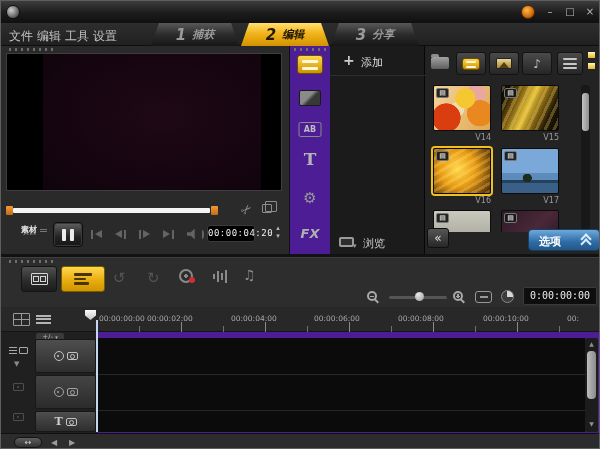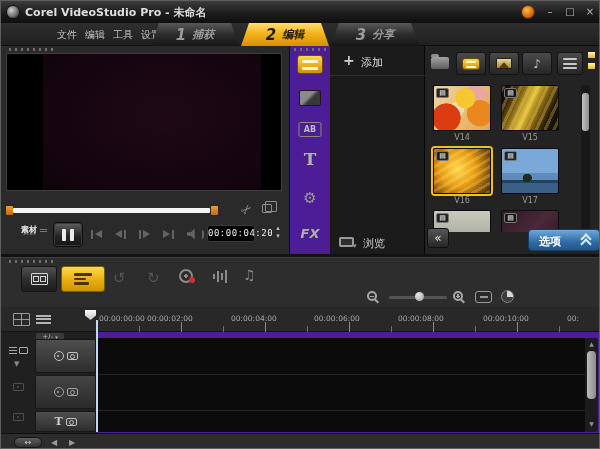--- a/index.html
+++ b/index.html
@@ -16,21 +16,21 @@
              background:radial-gradient(circle at 35% 35%, #cfcfcf, #6a6a6a 60%, #2e2e2e); border:1px solid #111; }
   .wtitle { position:absolute; left:24px; top:4px; font-size:11px; font-weight:bold; color:#dedede; white-space:nowrap; }
   .helpbtn { position:absolute; left:520px; top:4px; width:14px; height:14px; border-radius:50%;
              background:radial-gradient(circle at 40% 35%, #ffb84d, #c85f00 70%, #7a3a00); border:1px solid #5a2d00; }
   .wbtn { position:absolute; top:3px; width:16px; height:15px; font-size:10px; line-height:15px; text-align:center;
           color:#b8b8b8; cursor:default; }
 
   
   .menubar { position:absolute; left:0; top:22px; width:600px; height:23px;
              background:linear-gradient(#2e2e2e,#202020); border-bottom:1px solid #0e0e0e; }
-  .menu { position:absolute; top:5px; font-size:10px; color:#c4c4c4;margin-left:48px; }
+  .menu { position:absolute; top:5px; font-size:12px; color:#c4c4c4; }
   .tabs { position:absolute; left:150px; top:0; height:23px; display:flex; gap:2px; }
   .tab { width:88px; height:23px; display:flex; align-items:center; justify-content:center; gap:6px;
          background:linear-gradient(#585858,#2c2c2c 50%,#161616); color:#9a9a9a;
          clip-path:polygon(8px 0, calc(100% - 8px) 0, 100% 100%, 0 100%); }
   .tab .tnum { font-size:15px; font-weight:bold; font-style:italic; }
   .tab .tlabel { font-size:11px; font-weight:bold; font-style:italic; }
   .tab.active { background:linear-gradient(#ffe070,#f2b41c 45%,#d39200); color:#231900; }
 
   
   .dots { height:3px; width:44px; background:repeating-linear-gradient(90deg,#6e6e6e 0 2px,transparent 2px 6px); }
@@ -105,21 +105,21 @@
   .photoicon::after { content:""; position:absolute; bottom:0; left:2px; border-left:5px solid transparent;
                       border-right:5px solid transparent; border-bottom:6px solid #57400f; }
   .noteicon { font-size:12px; color:#c4c4c4; }
   .listicon i { display:block; width:14px; height:2px; background:#c8c8c8; margin:2.5px auto; border-radius:1px; }
   .sizetoggle { position:absolute; left:161px; top:5px; width:11px; height:23px; }
   .sizetoggle i { display:block; width:9px; height:8px; background:linear-gradient(#fff3c0,#e8b820); border:1px solid #222; margin:0 auto 3px; }
   .thumb { position:absolute; width:58px; height:46px; border:1px solid #0c0c0c; border-radius:2px; }
   .thumb.selected { box-shadow:0 0 0 2px #f0c020; }
   .badge { position:absolute; top:2px; left:2px; width:13px; height:10px; background:rgba(22,22,22,.92);
            border:1px solid #787878; border-radius:2px; color:#ececec; font-size:7px; line-height:8px; text-align:center; }
-  .tlabel2 { position:absolute; width:58px; text-align:center; font-size:8px; color:#9a9a9a; }
+  .tlabel2 { position:absolute; width:58px; text-align:right; font-size:8px; color:#9a9a9a; }
   .t-v14 { background:radial-gradient(circle at 22% 72%, #d93d10 0 26%, transparent 27%),
            radial-gradient(circle at 56% 28%, #f5c832 0 22%, transparent 23%),
            radial-gradient(circle at 82% 62%, #e8881e 0 24%, transparent 25%),
            radial-gradient(circle at 42% 52%, #f0ddae 0 17%, transparent 18%),
            radial-gradient(circle at 75% 20%, #e8a8a0 0 18%, transparent 19%),
            linear-gradient(120deg,#f3d49c,#e0a855); }
   .t-v15 { background:repeating-linear-gradient(115deg, rgba(255,220,120,.28) 0 3px, rgba(0,0,0,0) 3px 8px),
            linear-gradient(115deg,#140d03 0 10%,#7a5c10 28%,#e5c23a 46%,#8a6a14 62%,#241a04 80%,#0b0802); }
   .t-v16 { background:repeating-linear-gradient(150deg, rgba(255,230,150,.25) 0 3px, rgba(0,0,0,0) 3px 7px),
            radial-gradient(circle at 42% 45%, #ffd84a, #e89a10 45%, #7a4a06 82%, #3a2202); }
@@ -217,21 +217,20 @@
              font-size:8px; line-height:9px; text-align:center; }
   .harrow { position:absolute; top:4px; font-size:8px; color:#9a9a9a; }
 </style>
 </head>
 <body>
 
 <div id="app">
 
   <div class="titlebar">
     <div class="appicon"></div>
-    <span class="wtitle">Corel VideoStudio Pro - 未命名</span>
     <div class="helpbtn"></div>
     <span class="wbtn" style="left:541px">–</span>
     <span class="wbtn" style="left:561px">□</span>
     <span class="wbtn" style="left:581px">×</span>
   </div>
 
   <div class="menubar">
     <span class="menu" style="left:8px">文件</span>
     <span class="menu" style="left:36px">编辑</span>
     <span class="menu" style="left:64px">工具</span>
@@ -416,20 +415,21 @@
         <span class="h"></span>
       </span>
     <div class="slidertrack"></div>
     <div class="sliderthumb"></div>
     <span class="mag" style="left:452px;top:33px">
         <span class="h"></span>
         <span class="v"></span>
       </span>
     <div class="fitb"></div>
     <div class="clock"></div>
+    <div class="tcbox2">0:00:00:00</div>
   </div>
 
   <div class="timeline">
     <div class="ruler">
       <div class="gridicon"></div>
       <div class="listicon2">
           <i></i>
           <i></i>
           <i></i>
         </div>

